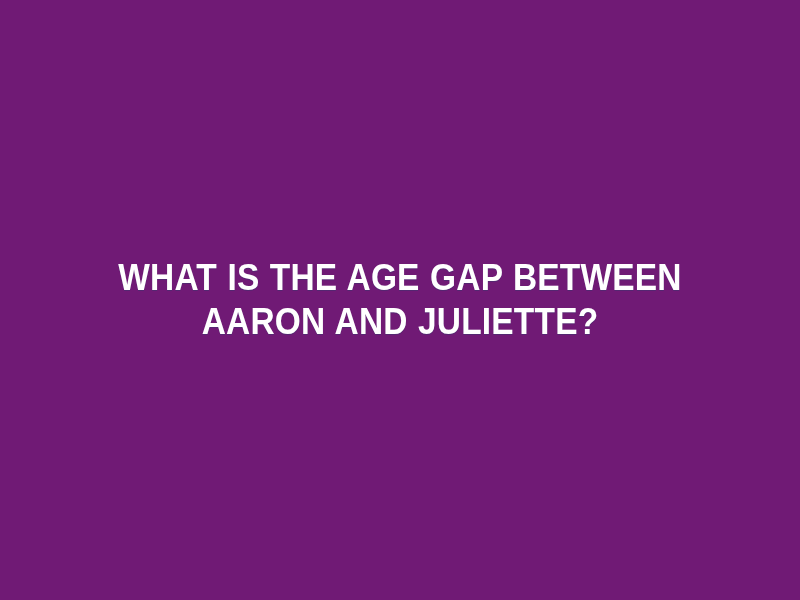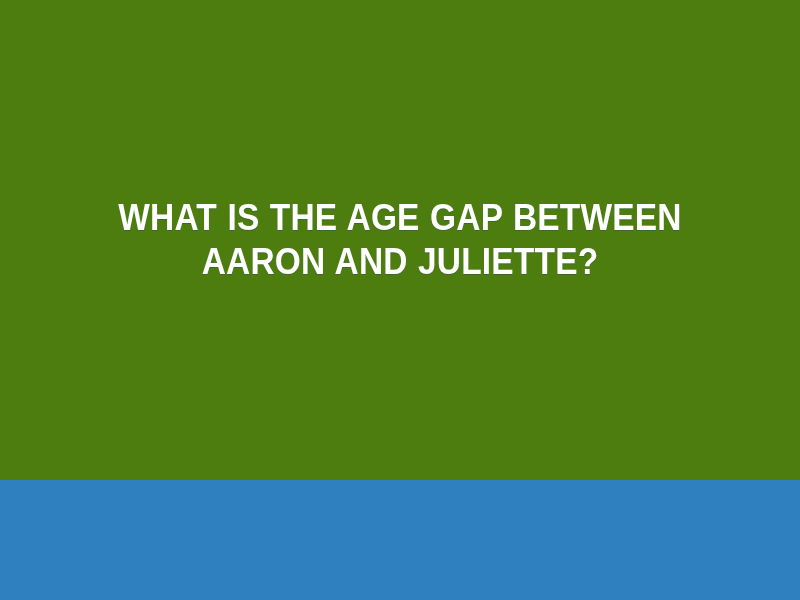--- a/index.html
+++ b/index.html
@@ -13,22 +13,22 @@
     height: 600px;
     overflow: hidden;
     background: #2e80be;
     font-family: "Liberation Sans", "DejaVu Sans", sans-serif;
   }
 
   .title-card {
     position: relative;
     box-sizing: border-box;
     width: 800px;
-    height: 480px;
-    background-color: #4d7c0f;
+    height: 600px;
+    background-color: #701a75;
     display: flex;
     align-items: center;
     justify-content: center;
   }
 
   .title-block {
     width: 700px;
     text-align: center;
     padding: 0 10px;
     box-sizing: border-box;

